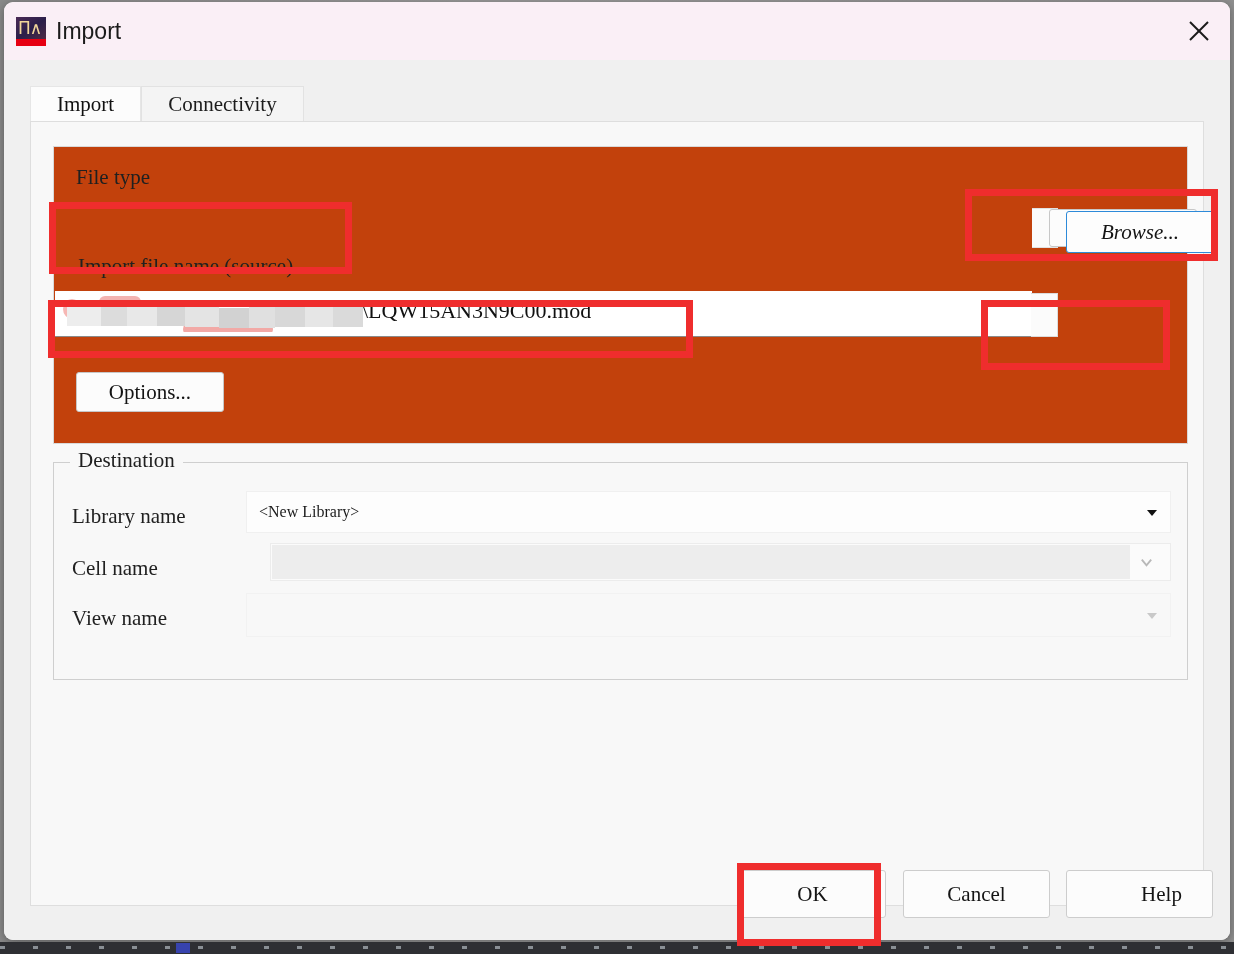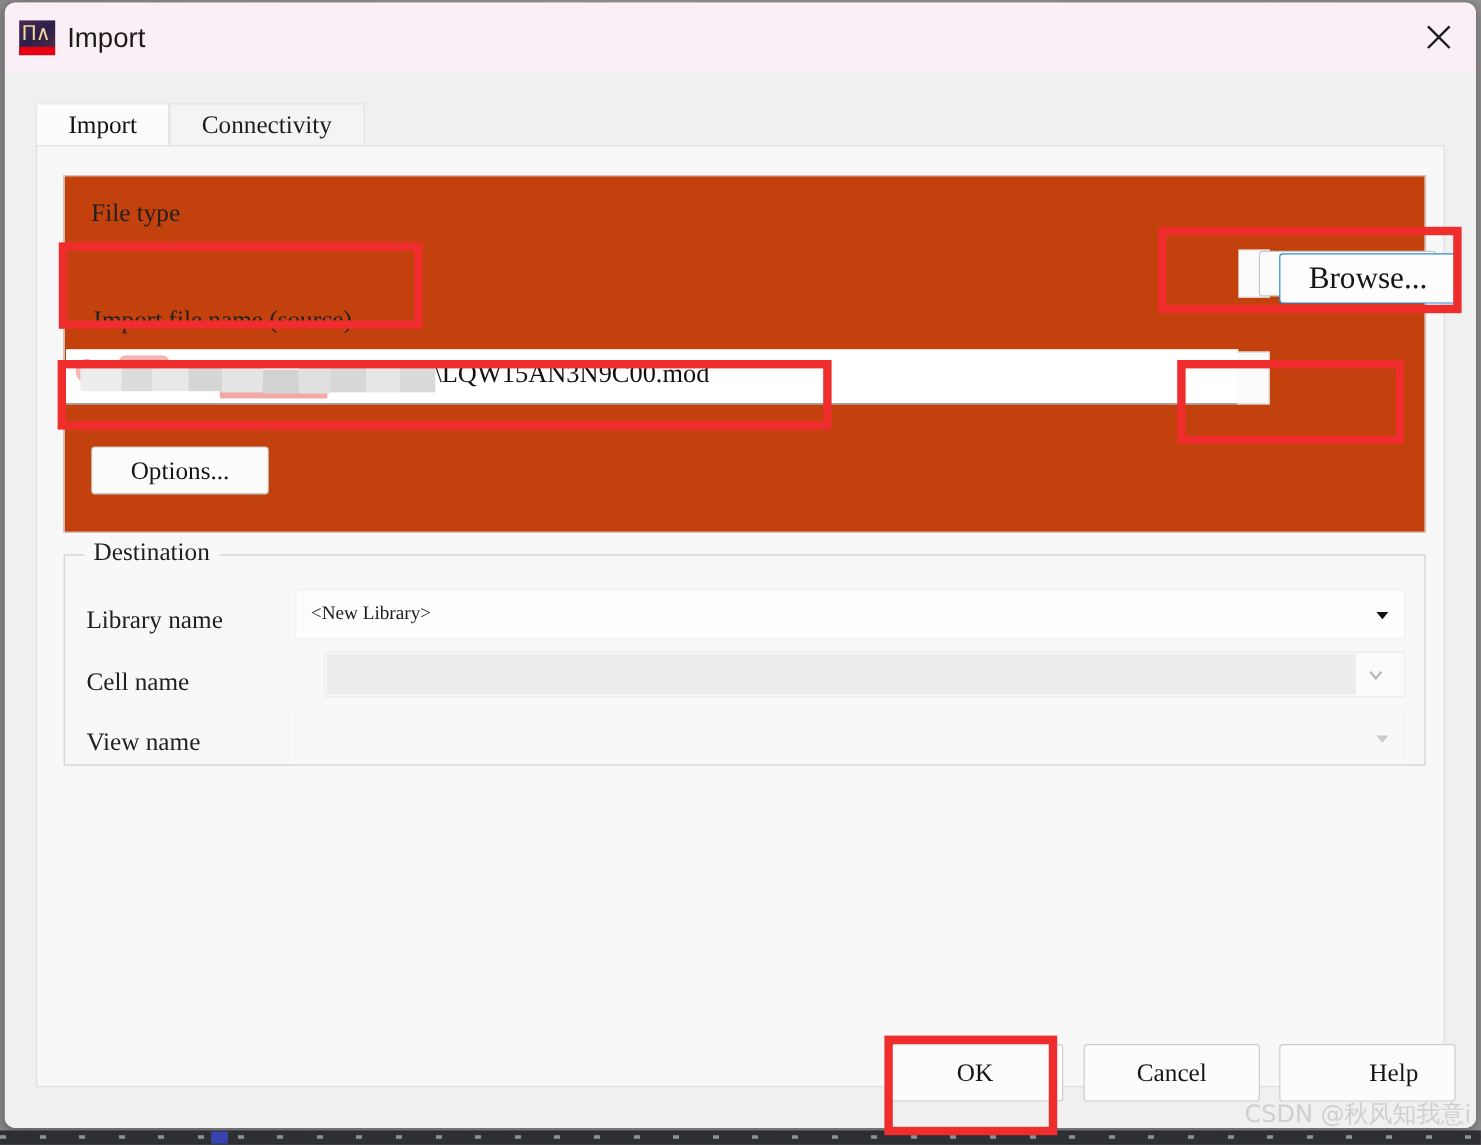--- a/index.html
+++ b/index.html
@@ -213,25 +213,26 @@
     white-space: nowrap;
   }
 
   
   #browse-btn {
     position: absolute; left: 1012px; top: 64px;
     width: 148px; height: 42px;
     background: #fdfdfd;
     border: 1px solid #2d8ad9;
     border-radius: 3px;
-    font-size: 26px;
+    font-size: 21px;
     color: #141414;
     display: flex; align-items: center; justify-content: center;
     cursor: pointer;
     font-family: "Liberation Serif", serif;
+    font-style: italic;
   }
   
   #browse-stub {
     position: absolute; left: 977px; top: 146px;
     width: 27px; height: 44px;
     background: #fbfbfb;
     border: 1px solid #dcdcdc;
     border-left: none;
   }
   #preview-stub {
@@ -252,21 +253,21 @@
     font-size: 21px;
     color: #141414;
     display: flex; align-items: center; justify-content: center;
     cursor: pointer;
     font-family: "Liberation Serif", serif;
   }
 
   
   #destination-group {
     position: absolute; left: 22px; top: 340px;
-    width: 1135px; height: 176px;
+    width: 1135px; height: 218px;
     border: 1px solid #cfcfcf;
     background: #f8f8f8;
   }
   #destination-legend {
     position: absolute; left: 16px; top: -15px;
     background: #f8f8f8;
     padding: 0 8px;
     font-size: 21px;
     color: #202020;
   }
@@ -493,20 +494,19 @@
 
     </div>
   </div>
 
   <div class="redbox" id="rb-filetype"></div>
   <div class="redbox" id="rb-preview"></div>
   <div class="redbox" id="rb-filename"></div>
   <div class="redbox" id="rb-browse"></div>
   <div class="redbox" id="rb-ok"></div>
 
-  <div id="watermark">CSDN @秋风知我意i</div>
 
   <div id="taskbar-strip">
     <div id="taskbar-ticks"></div>
     <div id="taskbar-blue"></div>
   </div>
 
 </div>
 
 </body></html>

